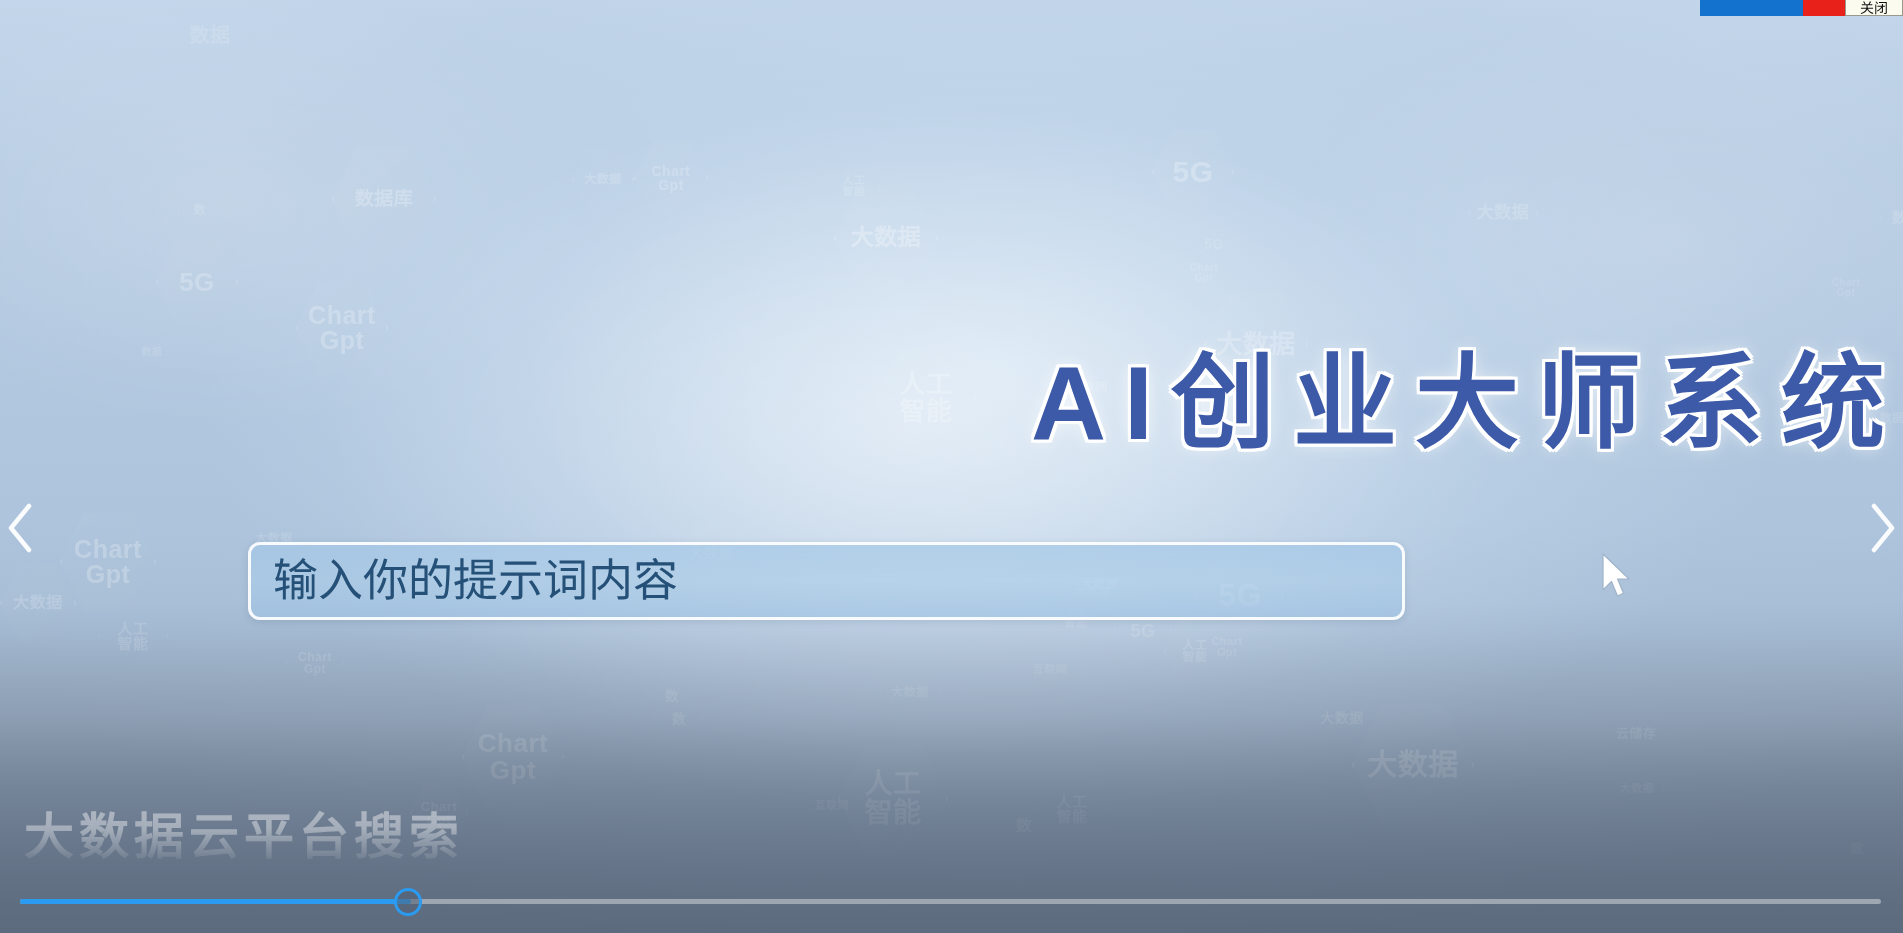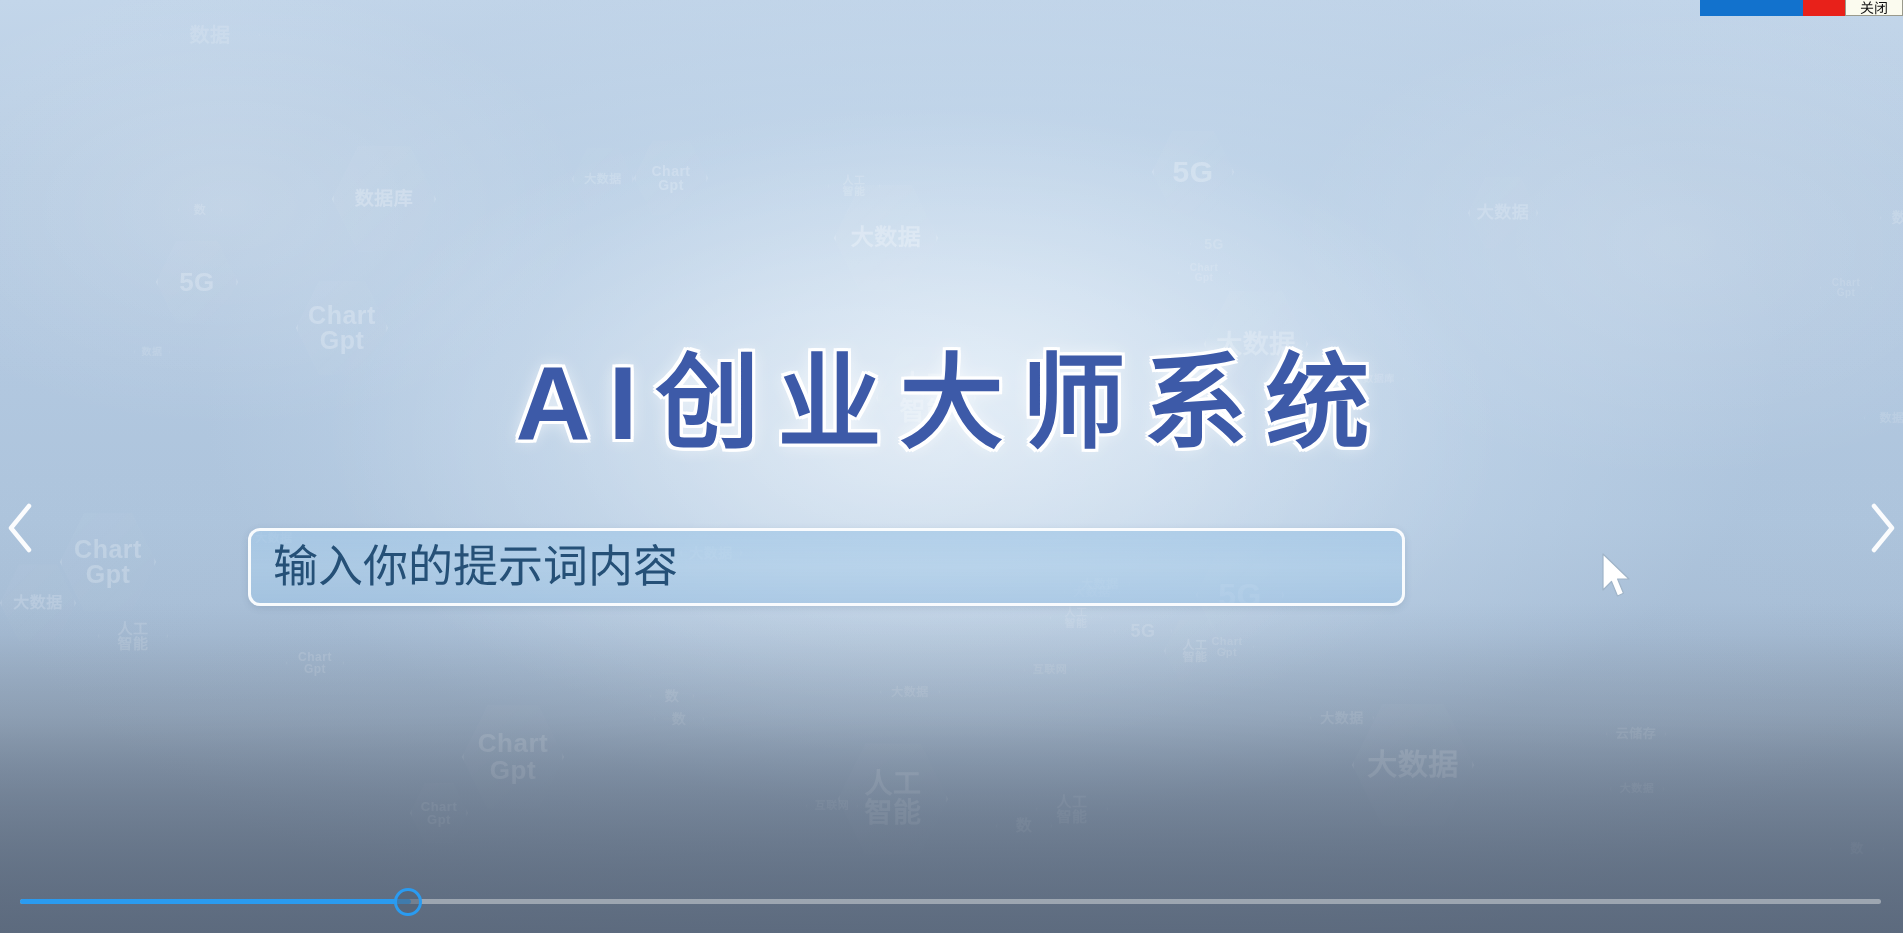--- a/index.html
+++ b/index.html
@@ -77,39 +77,39 @@
     white-space:nowrap;
     user-select:none;
     -webkit-mask-image:linear-gradient(180deg, rgba(0,0,0,1) 0%, rgba(0,0,0,0.85) 45%, rgba(0,0,0,0.18) 88%, rgba(0,0,0,0) 100%);
             mask-image:linear-gradient(180deg, rgba(0,0,0,1) 0%, rgba(0,0,0,0.85) 45%, rgba(0,0,0,0.18) 88%, rgba(0,0,0,0) 100%);
   }
 
   
   .title{
     position:absolute;
     left:0; right:0; top:318px;
-    text-align:center;
+    text-align:right;
     font-size:104px;
     font-weight:700;
     letter-spacing:18px;
     color:#3d5aa8;
     text-shadow:
       -3px -3px 0 #ffffff,  3px -3px 0 #ffffff,
       -3px  3px 0 #ffffff,  3px  3px 0 #ffffff,
        0px -3px 0 #ffffff,  0px  3px 0 #ffffff,
       -3px  0px 0 #ffffff,  3px  0px 0 #ffffff,
        0 0 18px rgba(255,255,255,0.75);
     white-space:nowrap;
     user-select:none;
   }
 
   
   .search-row{
     position:absolute;
-    left:248px; top:528px;
+    left:248px; top:542px;
     width:1465px; height:78px;
   }
   .search-input{
     position:absolute; left:0; top:0;
     width:1157px; height:78px;
     border-radius:12px;
     border:3px solid rgba(255,255,255,0.92);
     background:linear-gradient(180deg, rgba(164,200,231,0.70) 0%, rgba(171,205,233,0.62) 50%, rgba(160,196,228,0.66) 100%);
     box-shadow:0 2px 7px rgba(60,85,120,0.16);
     outline:none;
@@ -285,20 +285,21 @@
       <div class="hex thin" style="left: 1864px; top: 388px; width: 56px; height: 60px; font-size: 12px; opacity: 0.24;">数据</div>
       <div class="hex thin" style="left: 1820px; top: 260px; width: 52px; height: 56px; font-size: 10px; opacity: 0.22;">Chart
 Gpt</div>
       <div class="hex thin" style="left: 1830px; top: 820px; width: 54px; height: 58px; font-size: 13px; opacity: 0.22;">数</div>
       <div class="hex thin" style="left: 160px; top: 0px; width: 100px; height: 70px; font-size: 20px; opacity: 0.28;">数据</div>
     </div>
 
   <div class="bg-sheen"></div>
   <div class="bg-bottomfade"></div>
 
+  <div class="ghost-word">大数据云平台搜索</div>
 
   <div class="title" style="color: rgb(61, 90, 168);">AI创业大师系统</div>
 
   <div class="search-row">
     <input class="search-input" type="text" placeholder="输入你的提示词内容" style="color: rgb(33, 74, 120);">
   </div>
 
   <svg class="cursor" viewBox="0 0 34 48" style="left: 1600px; top: 552px;">
     <path d="M3 2 L3 38 L11.5 29.5 L17.5 44 L23.5 41.2 L17.6 27 L29 27 Z" fill="#ffffff" stroke="#9fb4c8" stroke-width="1.2" stroke-linejoin="round"></path>
   </svg>

